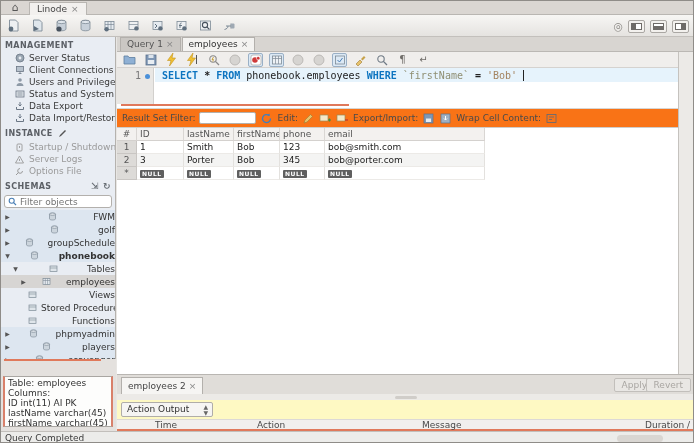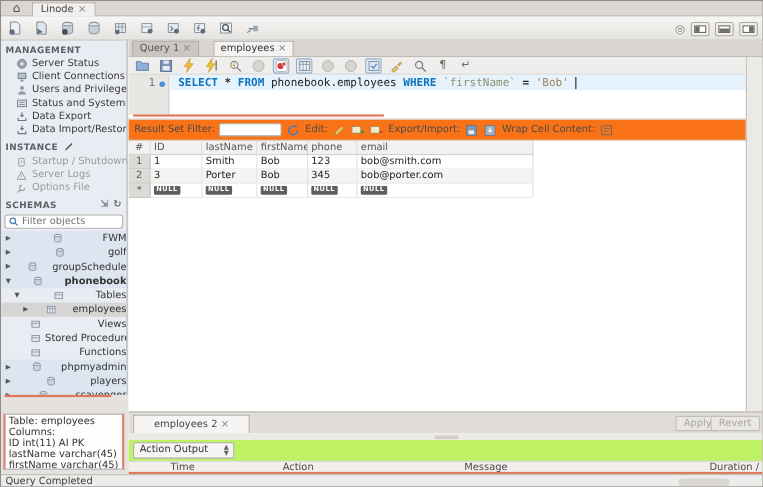--- a/index.html
+++ b/index.html
@@ -69,21 +69,21 @@
   .statusbar { position:absolute; left:0; top:430px; width:694px; height:13px; background:#ececea;
                border-top:1px solid #c2bfbb; font-size:9px; color:#3c3c3c; line-height:12px; padding-left:4px; }
   .sb-thumb { position:absolute; right:32px; top:3px; width:46px; height:7px; border-radius:4px; background:#d9d6d2; }
 
   
   .main { position:absolute; left:116px; top:36px; width:578px; height:394px; background:#fff; }
   .right-strip { position:absolute; right:0; top:15px; width:17px; height:322px;
                  background:#eceae7; border-left:1px solid #c5c2be; }
 
   .qtabbar { position:absolute; left:0; top:0; width:578px; height:15px; background:#d8d5d1;
-             border-bottom:1px solid #bbb8b4; display:flex; align-items:flex-end; padding-left:3px; gap:13px; }
+             border-bottom:1px solid #bbb8b4; display:flex; align-items:flex-end; padding-left:3px; gap:1px; }
   .qtab { height:14px; padding:0 6px; font-size:9px; line-height:13px; color:#555;
           background:#cac7c3; border:1px solid #b3b0ac; border-bottom:none; }
   .qtab.active { background:#f4f3f1; color:#333; }
   .qtab .x { color:#888; margin-left:3px; }
 
   .edtoolbar { position:absolute; left:0; top:15px; width:561px; height:16px; background:#f0eeec;
                border-bottom:1px solid #d5d2cf; display:flex; align-items:center; padding-left:5px; gap:6px; }
   .eti { width:15px; height:14px; display:inline-flex; align-items:center; justify-content:center; }
   .eti.toggled { border:1px solid #9ab0c6; background:#dce9f5; border-radius:2px; }
   .glyph { font-size:10px; color:#6f6c68; }
@@ -117,32 +117,32 @@
            padding:0 3px; color:#222; overflow:hidden; white-space:nowrap; }
   .ghead .gcell { background:#f3f1ef; border-bottom:1px solid #d4d1ce; border-right:1px solid #d9d6d3; color:#555; }
   .gnum { width:20px; background:#dddbd8; text-align:center; color:#555; border-right:1px solid #c9c6c3; border-bottom:1px solid #c9c6c3; }
   .c-id { width:47px; } .c-ln { width:50px; } .c-fn { width:46px; } .c-ph { width:45px; } .c-em { width:160px; }
   .grow.alt .gcell:not(.gnum) { background:#f4f4f3; }
   .nullb { display:inline-block; background:#5f5f5f; color:#fff; font-size:6px; font-weight:bold;
            padding:0 2px; border-radius:1px; line-height:8px; vertical-align:middle; letter-spacing:.5px; }
 
   .rtabbar { position:absolute; left:0; top:337px; width:578px; height:20px; background:#e0ddd9;
              border-top:1px solid #b9b6b2; }
-  .rtab { position:absolute; left:4px; top:2px; height:17px; padding:0 18px; background:#f6f5f3;
+  .rtab { position:absolute; left:4px; top:2px; height:17px; padding:0 6px; background:#f6f5f3;
           border:1px solid #b3b0ac; border-bottom:none; font-size:9px; line-height:16px; color:#444; }
   .rtab .x { color:#888; margin-left:3px; }
   .btn { position:absolute; top:3px; height:14px; padding:0 7px; font-size:9px; line-height:12px;
          background:#e9e7e4; border:1px solid #c2bfbb; border-radius:2px; color:#a9a6a2; }
   .btn.apply { right:40px; } .btn.revert { right:4px; }
 
   .splitter { position:absolute; left:0; top:357px; width:578px; height:6px; background:#eceae7; }
   .splitter .grip { position:absolute; left:50%; top:2px; width:22px; height:3px; margin-left:-11px;
                     border-radius:2px; background:#d0cdc9; }
 
-  .aout { position:absolute; left:0; top:363px; width:578px; height:31px; background:#bef264; }
+  .aout { position:absolute; left:0; top:363px; width:578px; height:31px; background:#fef9c3; }
   .ao-select { position:absolute; left:4px; top:2px; width:92px; height:15px; background:#f6f5f3;
                border:1px solid #b0ada9; border-radius:2px; font-size:9px; line-height:13px; padding-left:5px; color:#333; }
   .ao-spin { position:absolute; right:4px; top:1px; font-size:6px; color:#666; line-height:6px; text-align:center; }
   .ao-head { position:absolute; left:0; top:19px; width:578px; height:12px; background:#f1efed;
              border-top:1px solid #dcd9d6; border-bottom:2px solid #e0795b;
              font-size:9px; color:#4a4a4a; white-space:nowrap; }
   .ao-col { position:absolute; top:0; line-height:10px; }
 
   svg { display:block; }
 </style>

